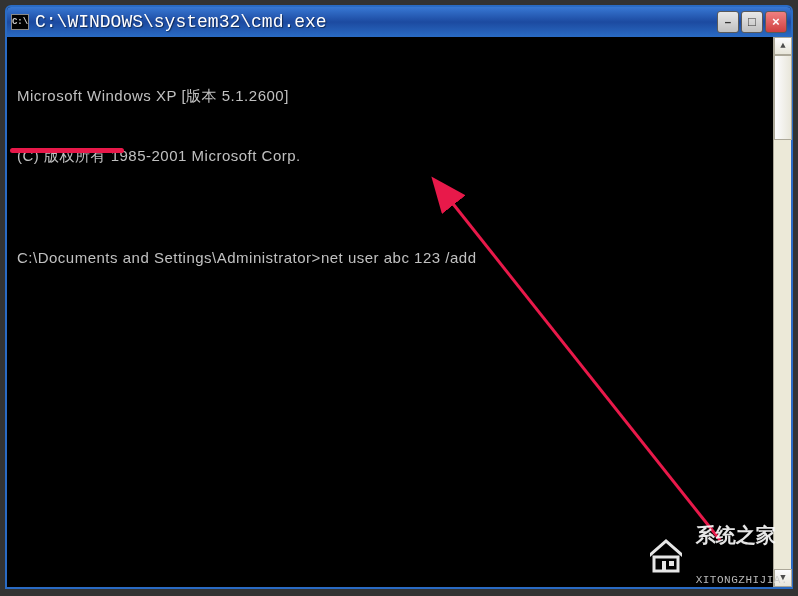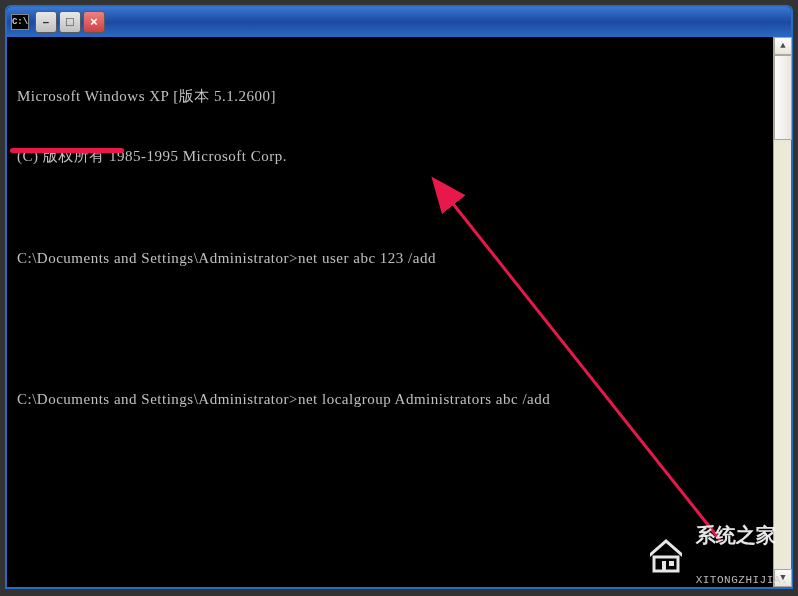--- a/index.html
+++ b/index.html
@@ -75,21 +75,21 @@
       display: flex;
       height: calc(100% - 30px);
       background: #000;
     }
     .terminal {
       flex: 1;
       padding: 8px 10px;
       color: #c0c0c0;
       font-size: 15px;
       line-height: 1.35;
-      font-family: Liberation Serif, serif;
+      font-family: Liberation Sans, sans-serif;
       white-space: pre-wrap;
       letter-spacing: 0.5px;
       border-radius: 20px;
     }
     .terminal .line {
       display: block;
     }
     .scrollbar {
       width: 18px;
       background: #ece9d8;
@@ -164,35 +164,35 @@
       letter-spacing: 0.5px;
       margin-top: 28px;
     }
   </style>
 </head>
 <body>
 
 <div class="window">
   <div class="titlebar">
     <div class="titlebar-icon">C:\</div>
+    <div class="titlebar-text">C:\WINDOWS\system32\cmd.exe</div>
     <div class="window-controls">
       <div class="control-btn">–</div>
       <div class="control-btn">□</div>
       <div class="control-btn close">×</div>
     </div>
   </div>
   <div class="window-body">
     <div class="terminal">
       <span class="line">Microsoft Windows XP [版本 5.1.2600]</span>
-      <span class="line">(C) 版权所有 1985-1995 Microsoft Corp.</span>
+      <span class="line">(C) 版权所有 1985-2001 Microsoft Corp.</span>
       <span class="line"></span>
       <span class="line">C:\Documents and Settings\Administrator&gt;net user abc 123 /add</span>
       <span class="line"></span>
       <span class="line"></span>
-      <span class="line">C:\Documents and Settings\Administrator&gt;net localgroup Administrators abc /add</span>
     </div>
     <div class="scrollbar">
       <div class="scroll-btn up">▲</div>
       <div class="scroll-thumb"></div>
       <div class="scroll-btn down">▼</div>
     </div>
   </div>
 </div>
 
 <div class="underline-annotation"></div>

